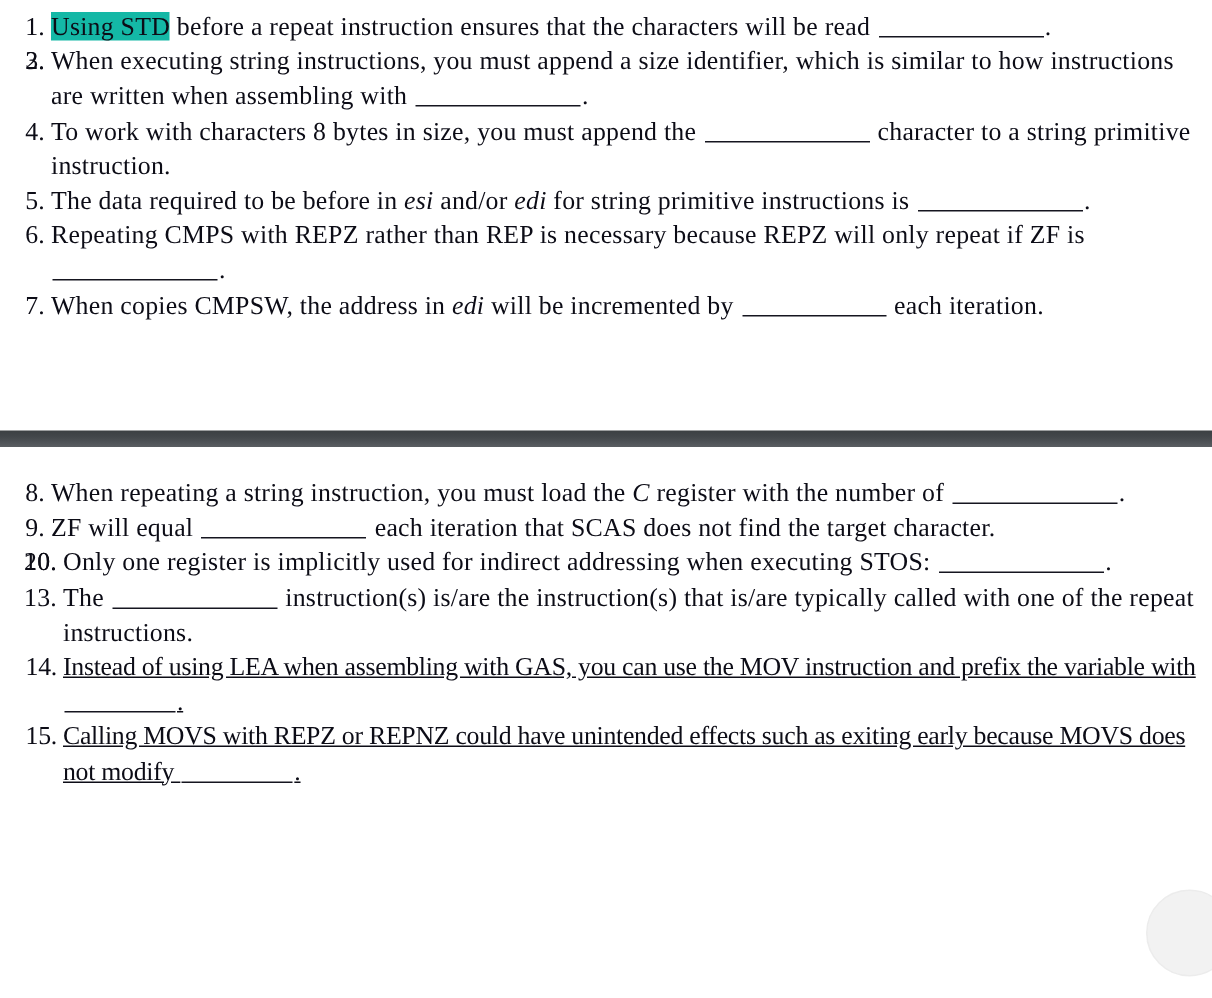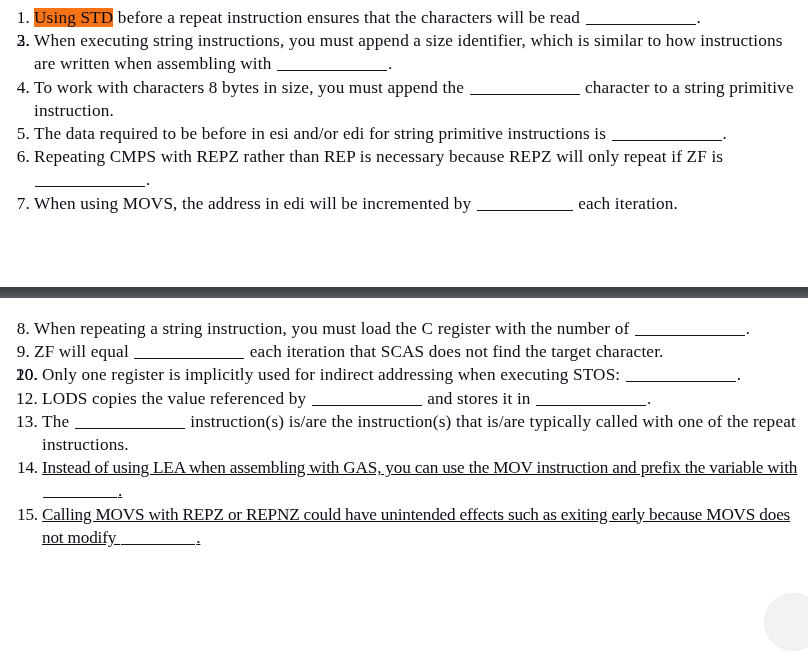--- a/index.html
+++ b/index.html
@@ -82,23 +82,23 @@
     border-bottom: 1.4px solid #15151f;
     vertical-align: baseline;
     height: 0.98em;
     margin: 0 1px -2px 1px;
   }
   .blank.w-sm { width: 74px; }
   .blank.w-md { width: 96px; }
   .blank.w-lg { width: 110px; }
 
   .hl {
-    background: #f97316;
+    background: #14b8a6;
   }
-  .it { }
+  .it { font-style: italic; }
 
   
   .fab {
     position: absolute;
     right: -14px;
     bottom: 14px;
     width: 56px;
     height: 56px;
     border-radius: 50%;
     background: #f1f1f1;
@@ -115,33 +115,32 @@
 <div class="page">
 
   <div class="section top-pad" id="section-top">
     <ol class="qlist">
         <li class="qitem"><span class="num">1.</span><span><span class="hl">Using STD</span><span> before a repeat instruction ensures that the characters will be read </span><span class="blank w-lg"></span><span>.</span></span></li>
         <li class="qitem"><span class="num">2.</span></li>
         <li class="qitem"><span class="num">3.</span><span><span>When executing string instructions, you must append a size identifier, which is similar to how instructions are written when assembling with </span><span class="blank w-lg"></span><span>.</span></span></li>
         <li class="qitem"><span class="num">4.</span><span><span>To work with characters 8 bytes in size, you must append the </span><span class="blank w-lg"></span><span> character to a string primitive instruction.</span></span></li>
         <li class="qitem"><span class="num">5.</span><span><span>The data required to be before in </span><span class="it">esi</span><span> and/or </span><span class="it">edi</span><span> for string primitive instructions is </span><span class="blank w-lg"></span><span>.</span></span></li>
         <li class="qitem"><span class="num">6.</span><span><span>Repeating CMPS with REPZ rather than REP is necessary because REPZ will only repeat if ZF is </span><span class="blank w-lg"></span><span>.</span></span></li>
-        <li class="qitem"><span class="num">7.</span><span><span>When using MOVS, the address in </span><span class="it">edi</span><span> will be incremented by </span><span class="blank w-md"></span><span> each iteration.</span></span></li>
+        <li class="qitem"><span class="num">7.</span><span><span>When copies CMPSW, the address in </span><span class="it">edi</span><span> will be incremented by </span><span class="blank w-md"></span><span> each iteration.</span></span></li>
       </ol>
   </div>
 
   <div class="divider"></div>
 
   <div class="section bot-pad" id="section-bottom">
     <ol class="qlist">
         <li class="qitem"><span class="num">8.</span><span><span>When repeating a string instruction, you must load the </span><span class="it">C</span><span> register with the number of </span><span class="blank w-lg"></span><span>.</span></span></li>
         <li class="qitem"><span class="num">9.</span><span><span>ZF will equal </span><span class="blank w-lg"></span><span> each iteration that SCAS does not find the target character.</span></span></li>
         <li class="qitem indent"><span class="num">10.</span></li>
         <li class="qitem indent"><span class="num">20.</span><span><span>Only one register is implicitly used for indirect addressing when executing STOS: </span><span class="blank w-lg"></span><span>.</span></span></li>
-        <li class="qitem indent"><span class="num">12.</span><span><span>LODS copies the value referenced by </span><span class="blank w-lg"></span><span> and stores it in </span><span class="blank w-lg"></span><span>.</span></span></li>
         <li class="qitem indent"><span class="num">13.</span><span><span>The </span><span class="blank w-lg"></span><span> instruction(s) is/are the instruction(s) that is/are typically called with one of the repeat instructions.</span></span></li>
         <li class="qitem indent cond"><span class="num">14.</span><span><span>Instead of using LEA when assembling with GAS, you can use the MOV instruction and prefix the variable with </span><span class="blank w-sm"></span><span>.</span></span></li>
         <li class="qitem indent cond"><span class="num">15.</span><span><span>Calling MOVS with REPZ or REPNZ could have unintended effects such as exiting early because MOVS does not modify </span><span class="blank w-sm"></span><span>.</span></span></li>
       </ol>
   </div>
 
   <div class="fab"></div>
 
 </div>
 

